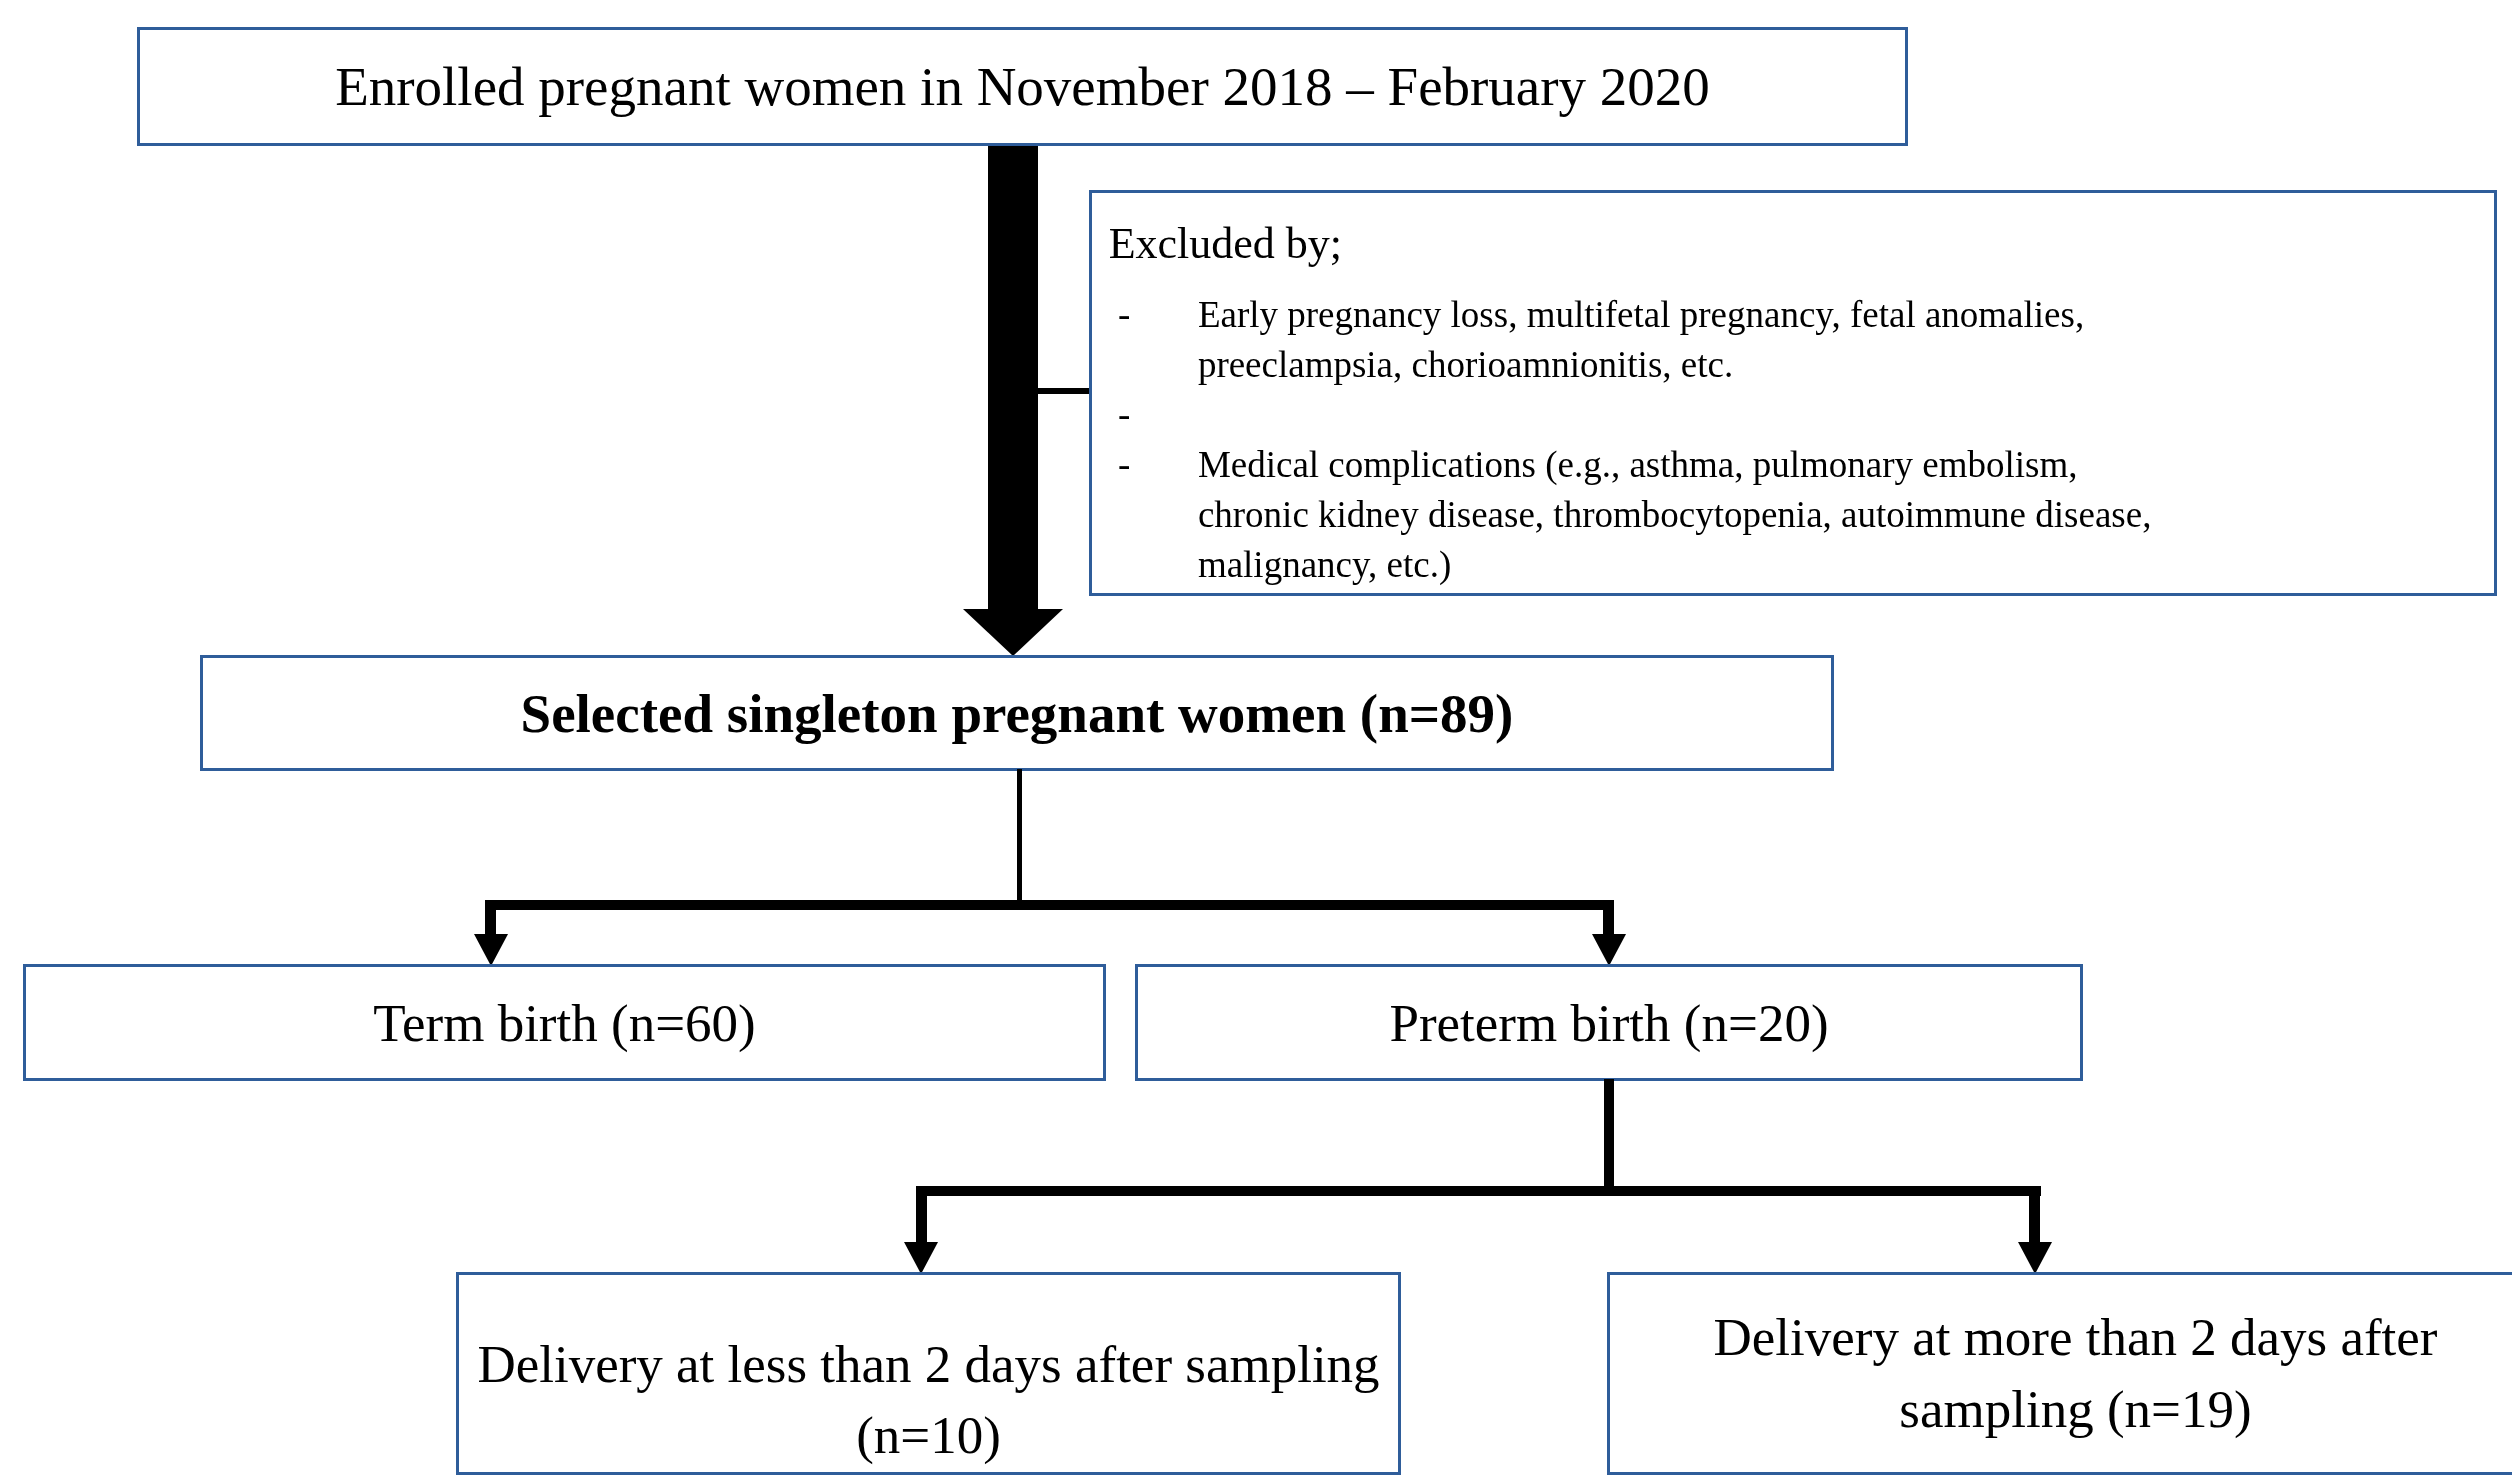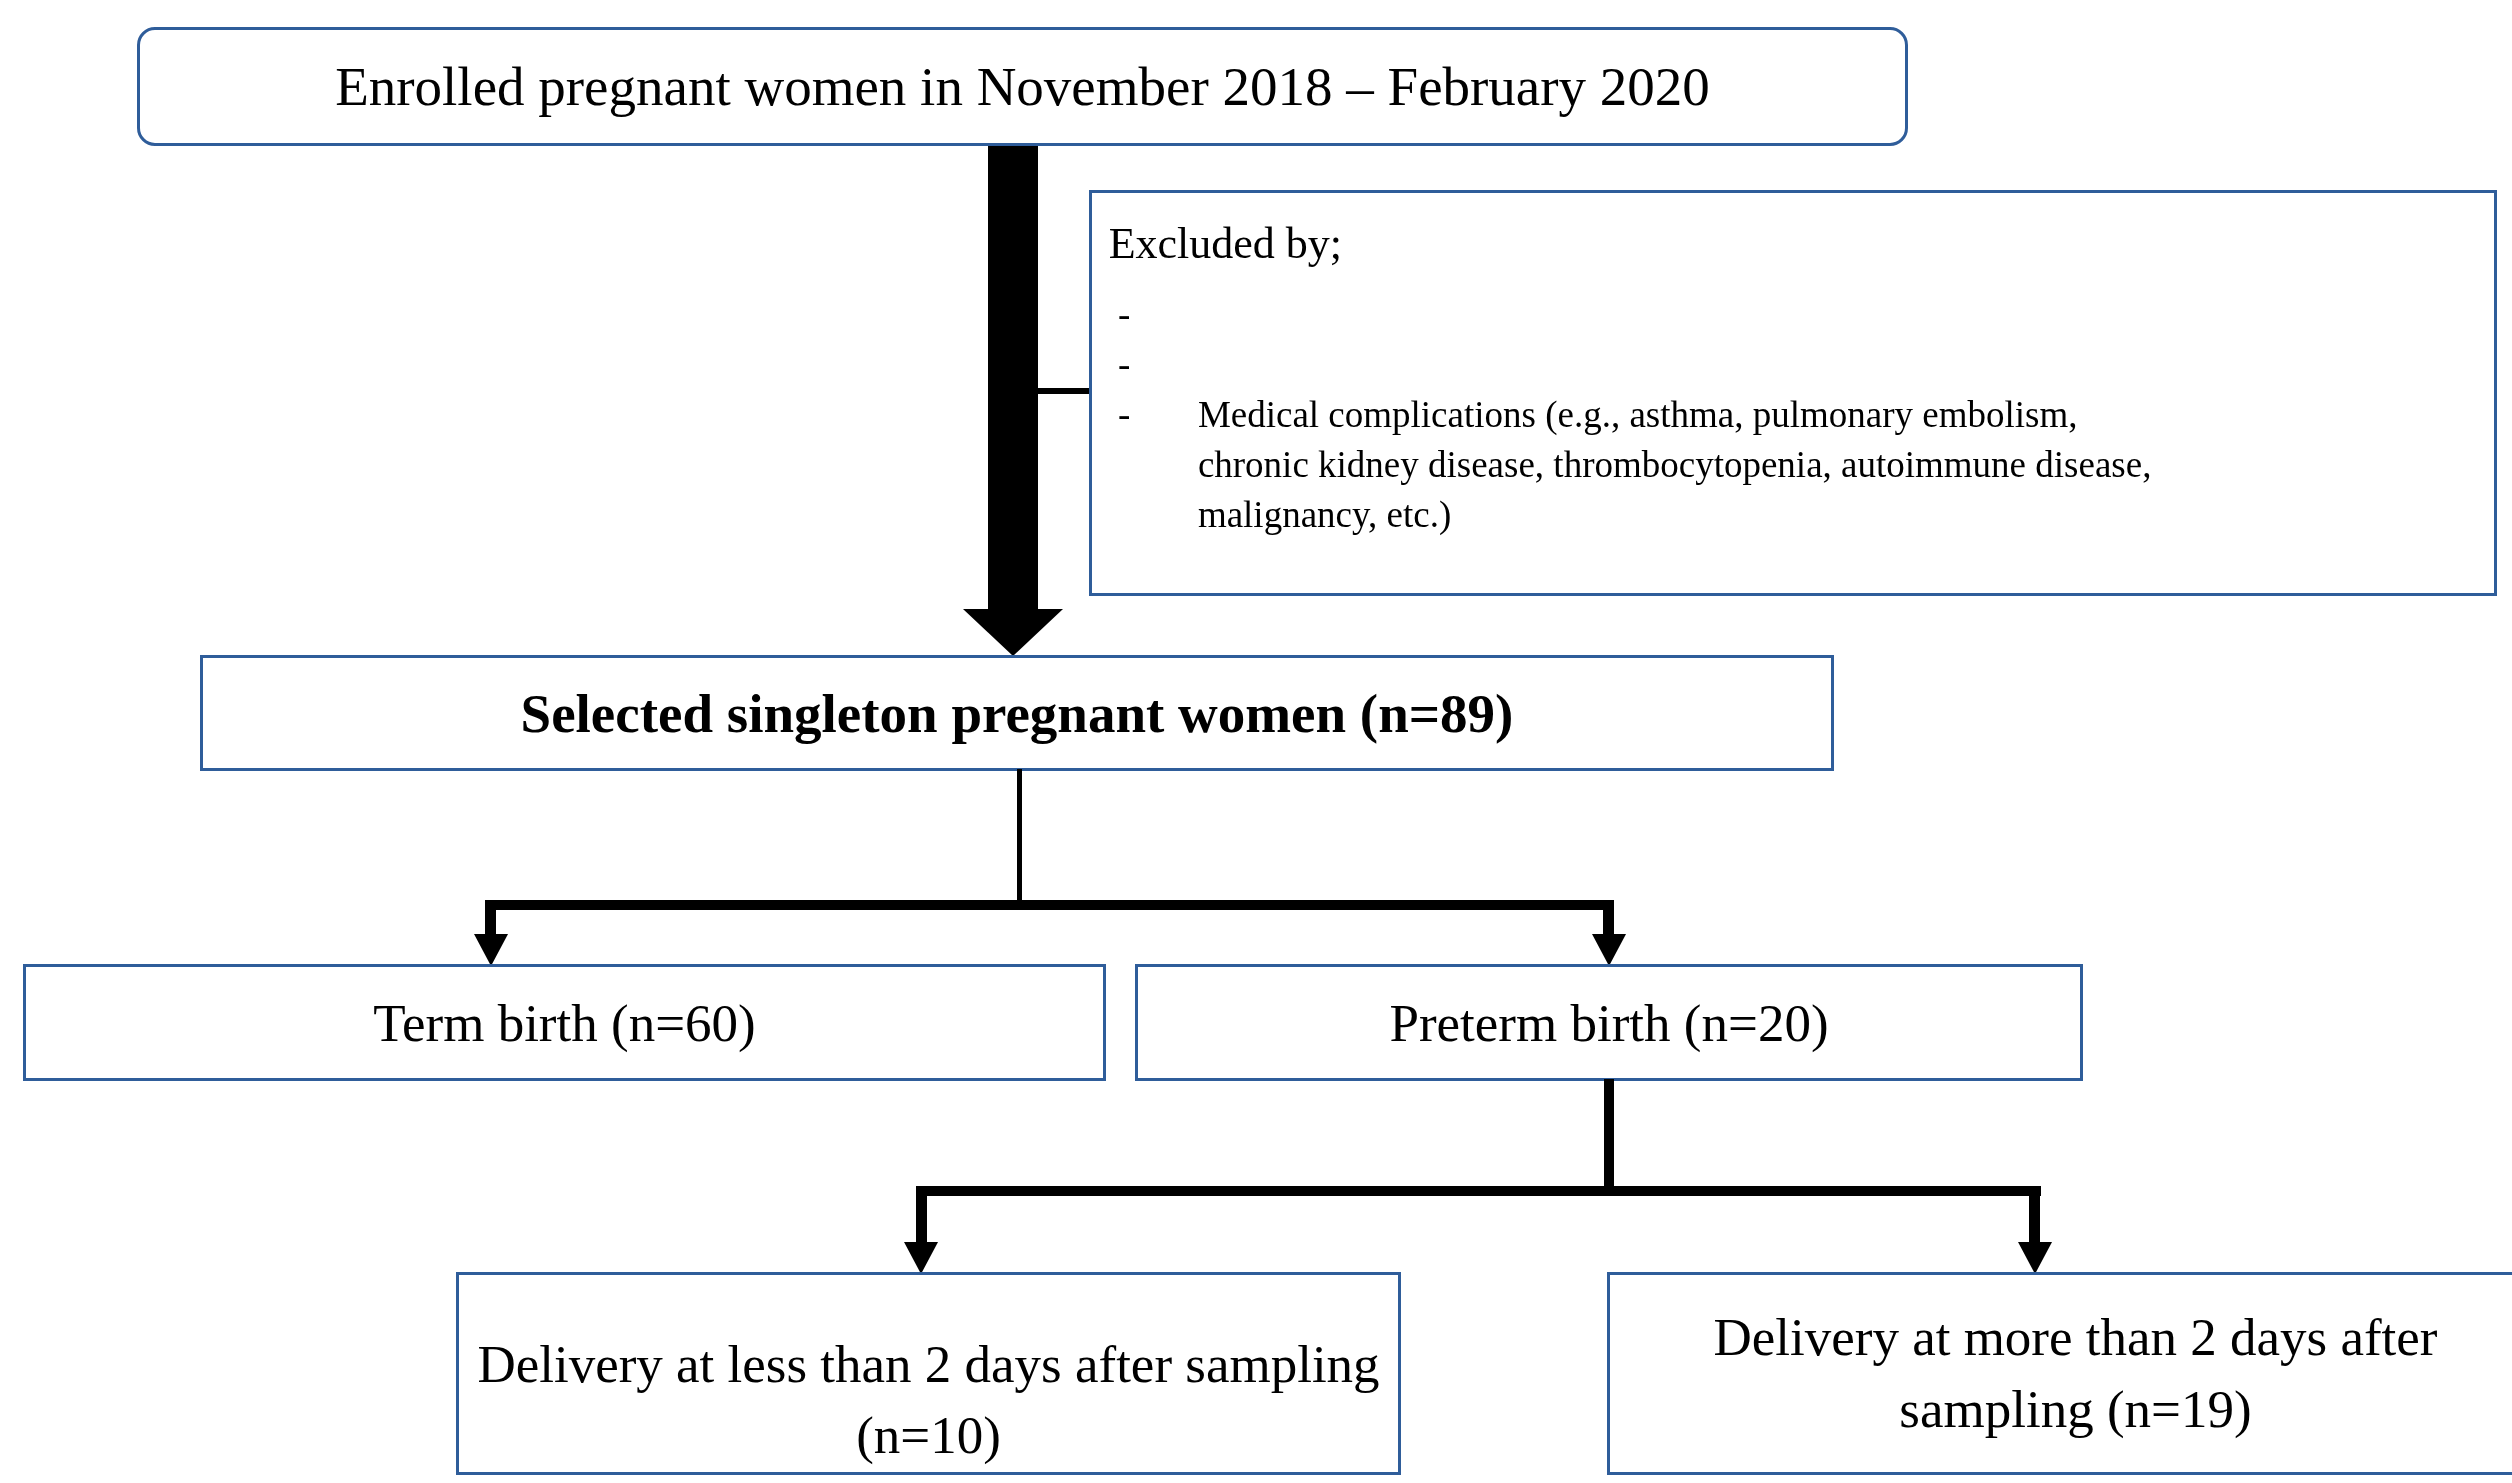--- a/index.html
+++ b/index.html
@@ -20,21 +20,21 @@
     position:absolute;
     box-sizing:border-box;
     border:3.8px solid var(--blue);
     background:var(--bg);
     display:flex;
     align-items:center;
     justify-content:center;
     text-align:center;
   }
   .lbl{display:block;width:100%;}
-  #box-enrolled{left:137px;top:27px;width:1771px;height:119px;font-size:55px;border-radius:18px;}
+  #box-enrolled{left:137px;top:27px;width:1771px;height:119px;font-size:55px;}
   #box-selected{left:200px;top:655px;width:1634px;height:116px;font-size:55px;font-weight:bold;}
   #box-term{left:23px;top:964px;width:1083px;height:117px;font-size:53px;}
   #box-preterm{left:1135px;top:964px;width:948px;height:117px;font-size:53px;}
   #box-del-less{left:456px;top:1272px;width:945px;height:203px;font-size:53px;line-height:1.35;align-items:flex-end;}
   #box-del-more{left:1567px;top:1272px;width:937px;height:203px;font-size:53px;line-height:1.35;margin-left:40px;}
 
   
   #box-excluded{
     left:1089px;top:190px;width:1408px;height:406px;
     display:block;text-align:left;
@@ -82,20 +82,21 @@
 
   <div id="big-shaft"></div>
   <div id="big-head"></div>
 
   <div class="hline" id="stub-excluded"></div>
 
   <div class="box" id="box-excluded">
     <div class="ex-heading">Excluded by;</div>
     <div class="bullet">
       <span class="dash">-</span>
+      <span class="btext">Early pregnancy loss, multifetal pregnancy, fetal anomalies, preeclampsia, chorioamnionitis, etc.</span>
     </div>
     <div class="bullet">
       <span class="dash">-</span>
     </div>
     <div class="bullet">
       <span class="dash">-</span>
       <span class="btext">Medical complications (e.g., asthma, pulmonary embolism, chronic kidney disease, thrombocytopenia, autoimmune disease, malignancy, etc.)</span>
     </div>
   </div>
 

